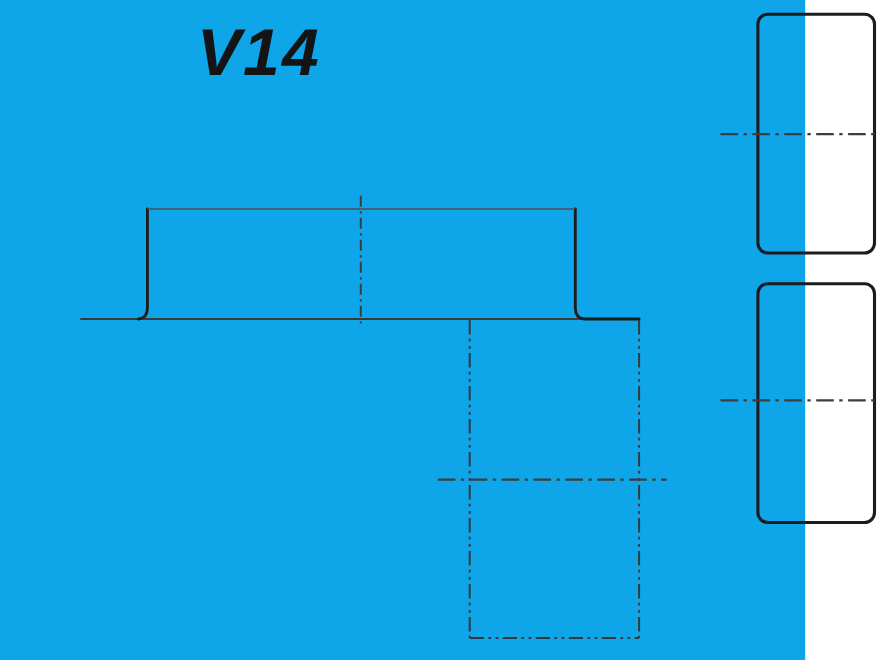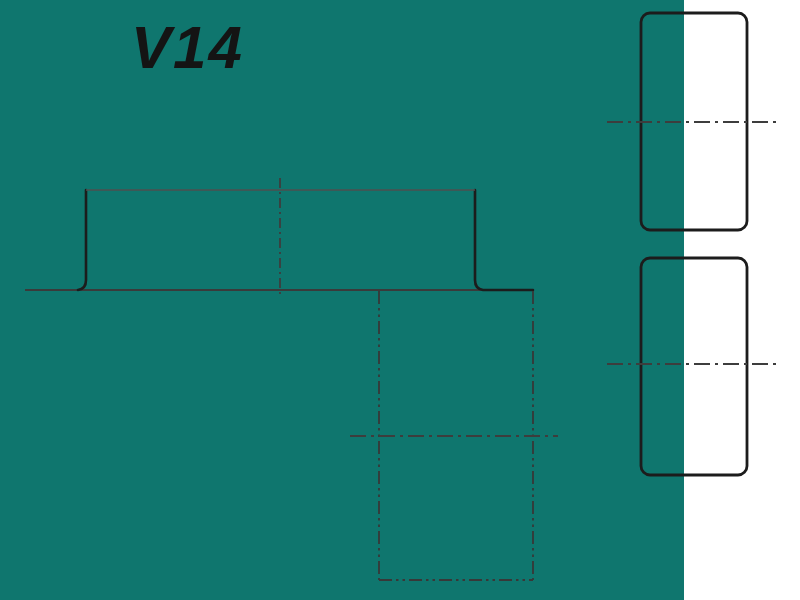--- a/index.html
+++ b/index.html
@@ -8,21 +8,22 @@
     background: #ffffff;
     width: 800px;
     height: 600px;
     overflow: hidden;
     font-family: "Liberation Sans", sans-serif;
   }
   .canvas-wrap {
     position: relative;
     width: 684px;
     height: 600px;
-    background: #0f766e;
+    background: #0ea5e9;
+    padding-left: 48px;
   }
   svg { display: block; }
   .drawing-label {
     font-family: "Liberation Sans", sans-serif;
     font-weight: bold;
     font-style: italic;
     font-size: 60px;
     letter-spacing: 2px;
     fill: #141414;
   }

